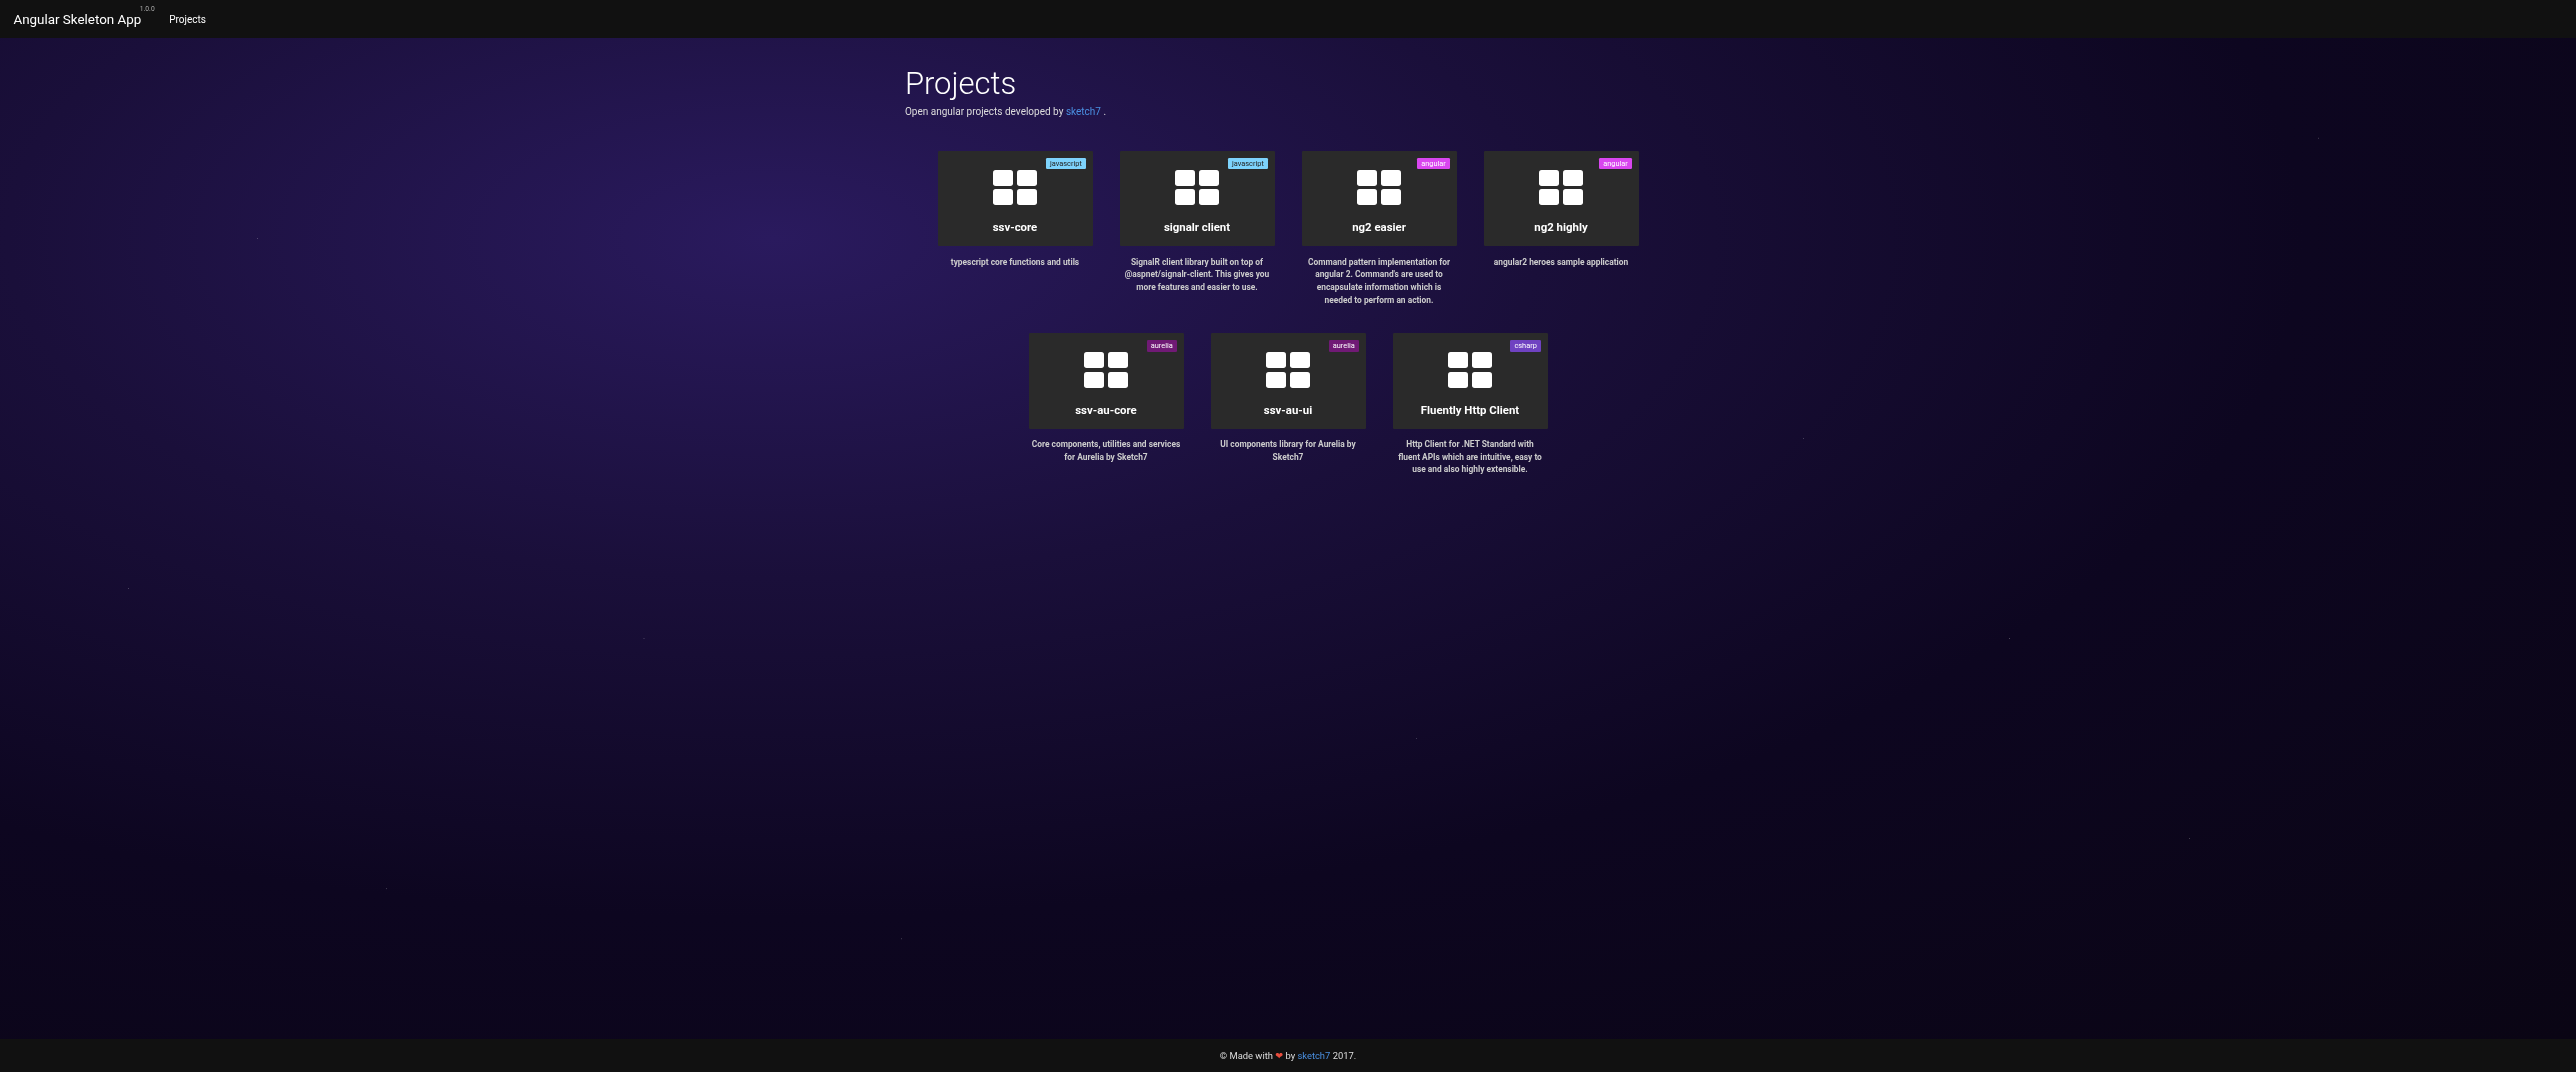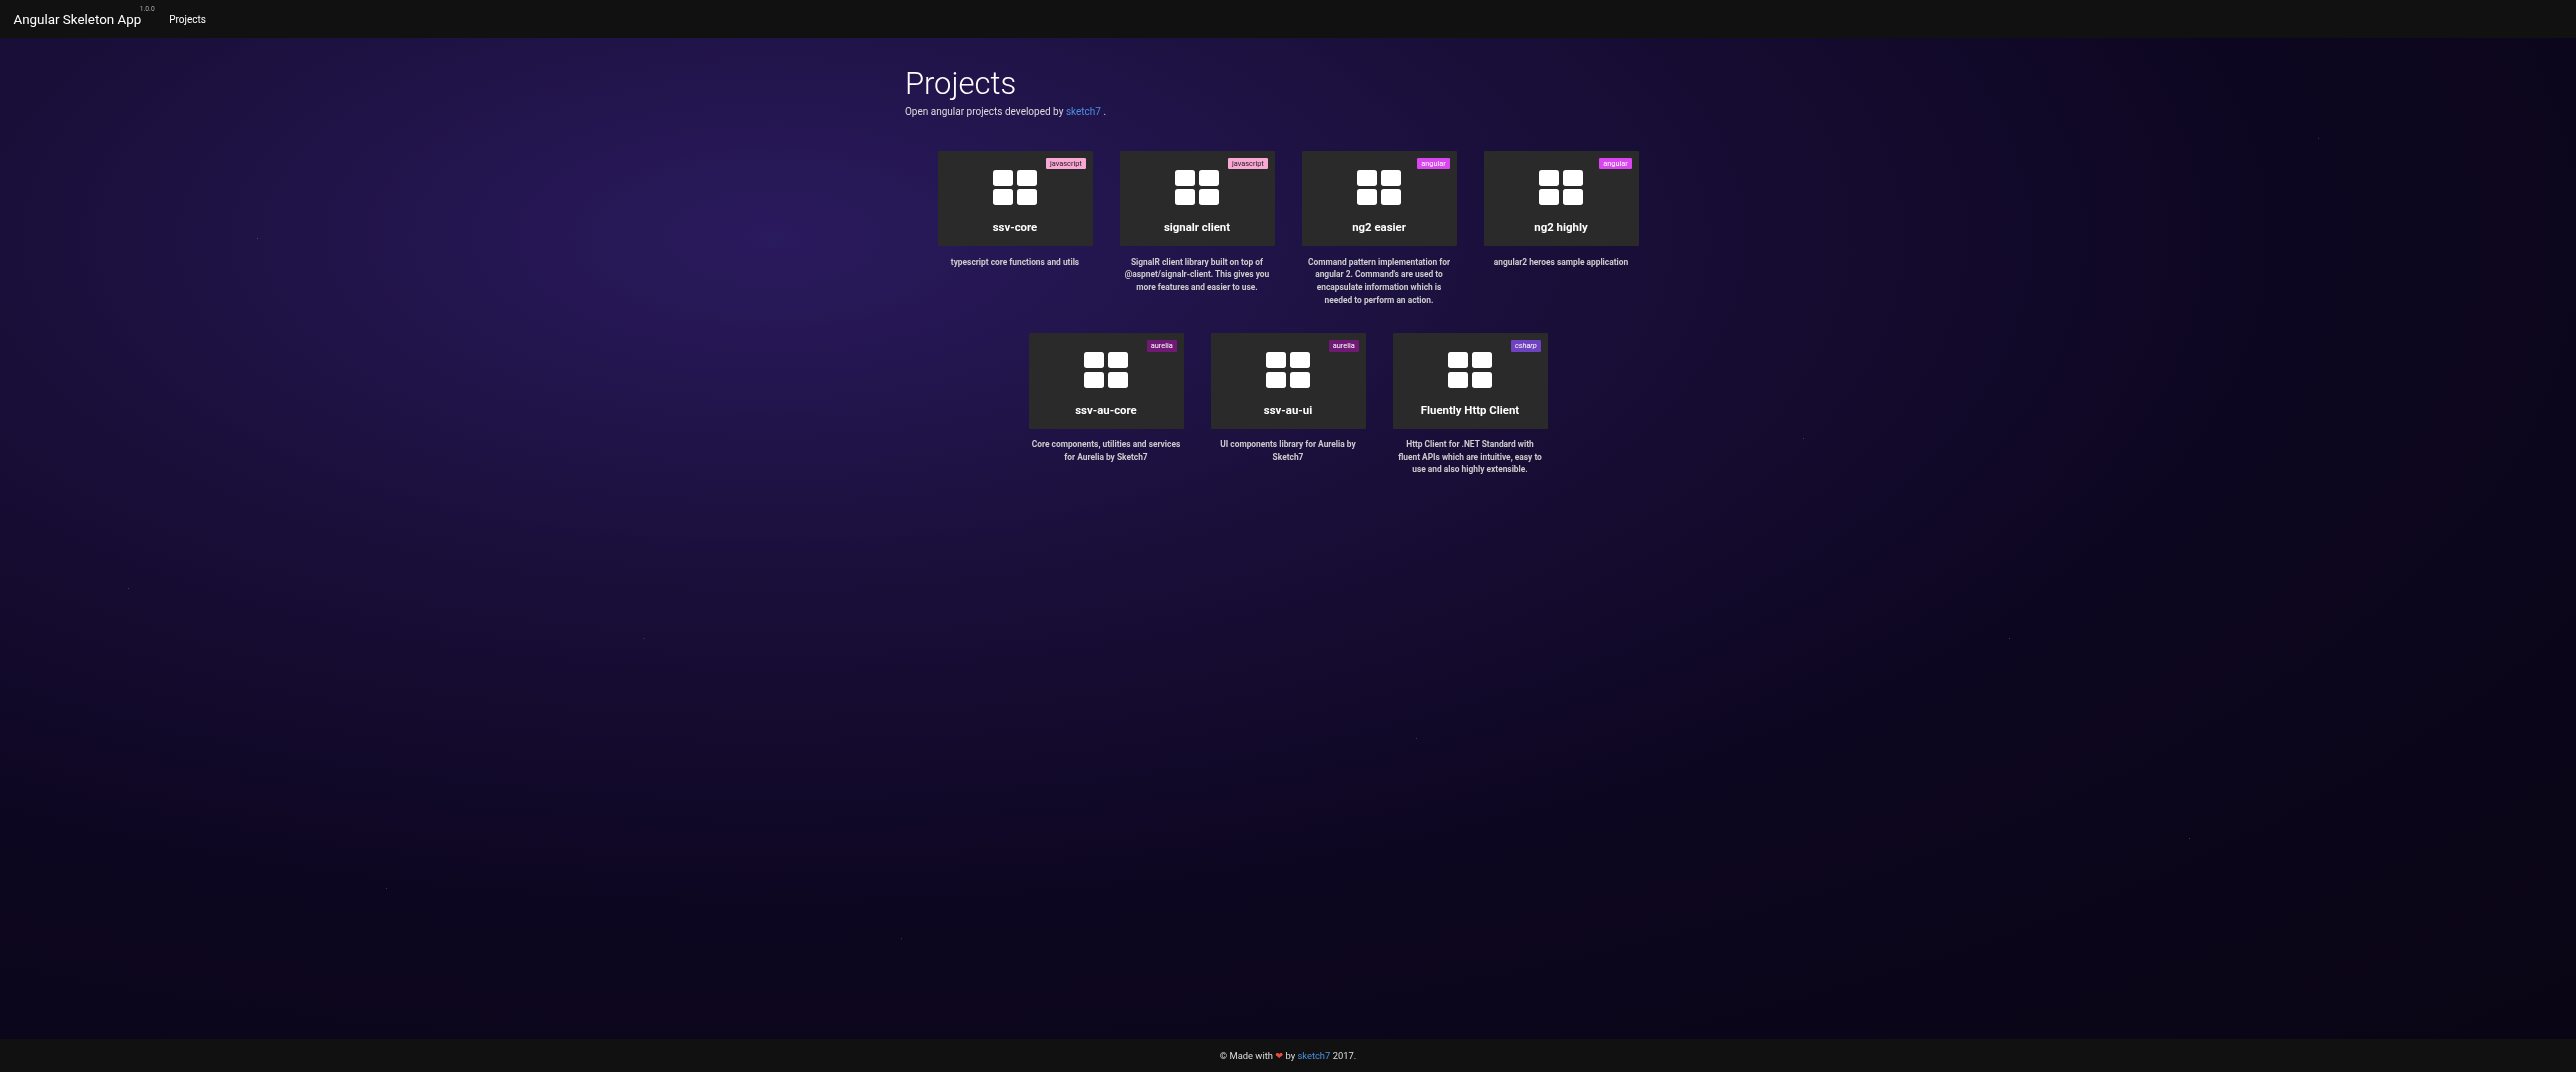--- a/index.html
+++ b/index.html
@@ -106,24 +106,24 @@
   }
   .badge {
     position: absolute;
     top: 6.7px;
     right: 6.7px;
     font-size: 7.4px;
     padding: 1.3px 4px;
     border-radius: 1.3px;
     color: #fff;
   }
-  .badge.javascript { background: #f9a8d4; color: #222; }
+  .badge.javascript { background: #7dd3fc; color: #222; }
   .badge.angular    { background: #d946ef; }
   .badge.aurelia    { background: #701a75; }
-  .badge.csharp     { background: #6f42c1; font-style: italic; }
+  .badge.csharp     { background: #6f42c1; }
   .tiles {
     display: grid;
     grid-template-columns: 20px 20px;
     grid-template-rows: 16px 16px;
     gap: 3.4px;
     margin-bottom: 15px;
   }
   .tiles span { background: #fff; border-radius: 2.7px; }
   .card-title {
     font-size: 11.4px;

